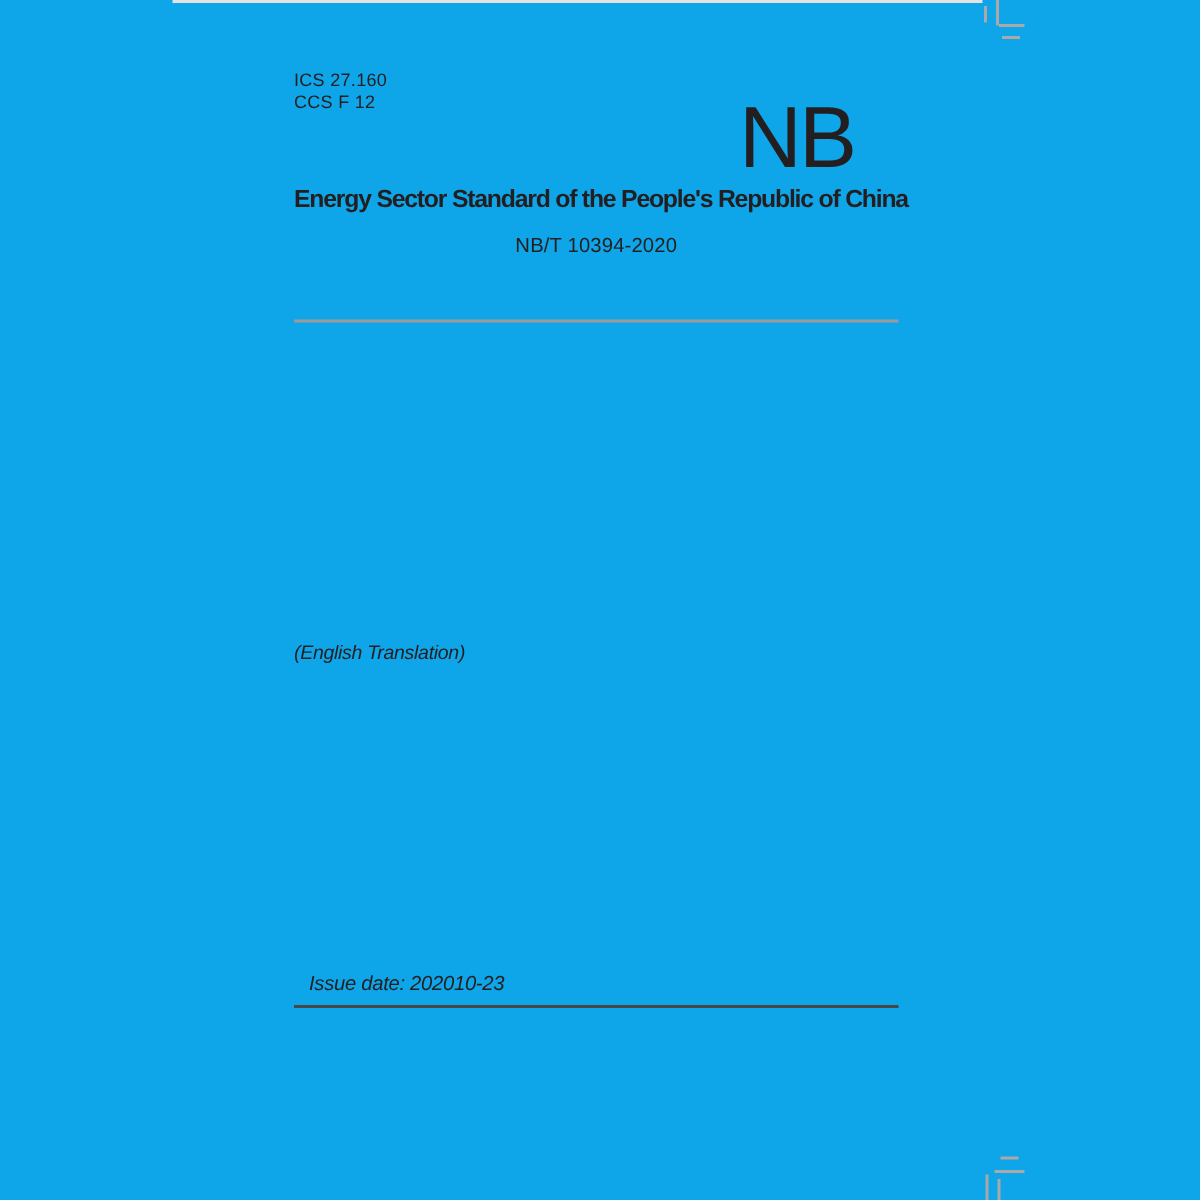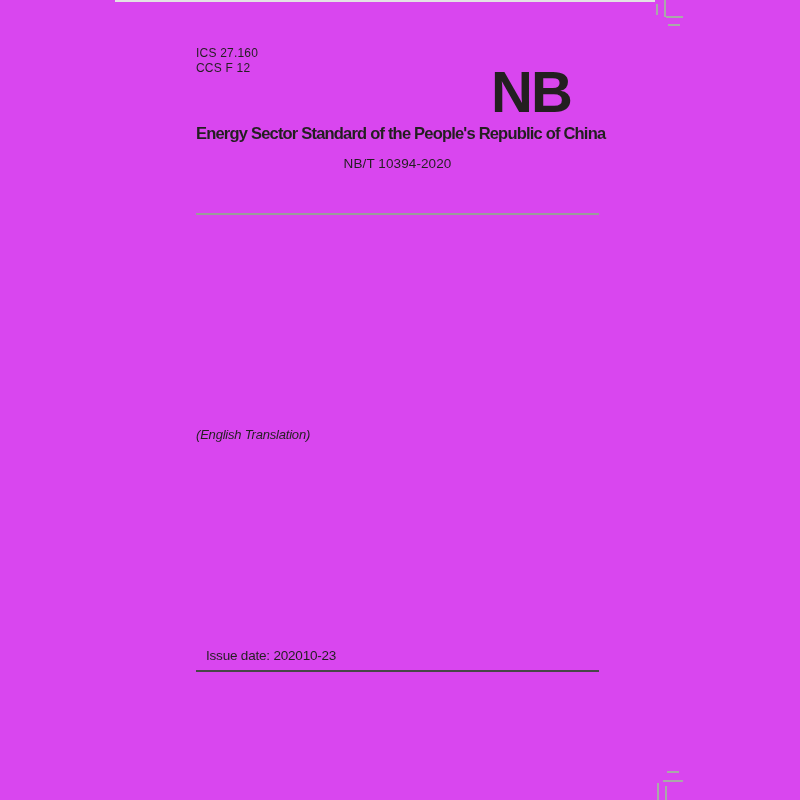--- a/index.html
+++ b/index.html
@@ -4,21 +4,21 @@
 <style>
   html, body {
     margin: 0;
     padding: 0;
     background: #ffffff;
   }
   .page {
     position: relative;
     width: 800px;
     height: 800px;
-    background: #d946ef;
+    background: #0ea5e9;
     overflow: hidden;
     font-family: "Liberation Sans", sans-serif;
     color: #231f20;
   }
   .abs { position: absolute; }
 
   
   .scan-edge {
     left: 115px; top: 0; width: 540px; height: 2px;
     background: #e3e3e3;
@@ -33,21 +33,21 @@
     font-size: 12px;
     line-height: 15px;
     letter-spacing: 0.2px;
   }
 
   
   .nb-logo {
     left: 486px; top: 62px;
     width: 90px;
     font-size: 58px;
-    font-weight: bold;
+    font-weight: normal;
     letter-spacing: -2px;
     text-align: center;
     line-height: 60px;
   }
 
   
   .standard-line {
     left: 196px; top: 124px;
     width: 404px;
     font-size: 16.5px;
@@ -99,20 +99,21 @@
   
   .dates-row {
     left: 196px; top: 648px;
     width: 403px;
     display: flex;
     justify-content: space-between;
     box-sizing: border-box;
     padding: 0 8px 0 10px;
     font-size: 13.5px;
     letter-spacing: -0.2px;
+    font-style: italic;
   }
 
   .divider-dark {
     left: 196px; top: 670px;
     width: 403px; height: 2px;
     background: #474747;
   }
 
   
   .issued-row {

